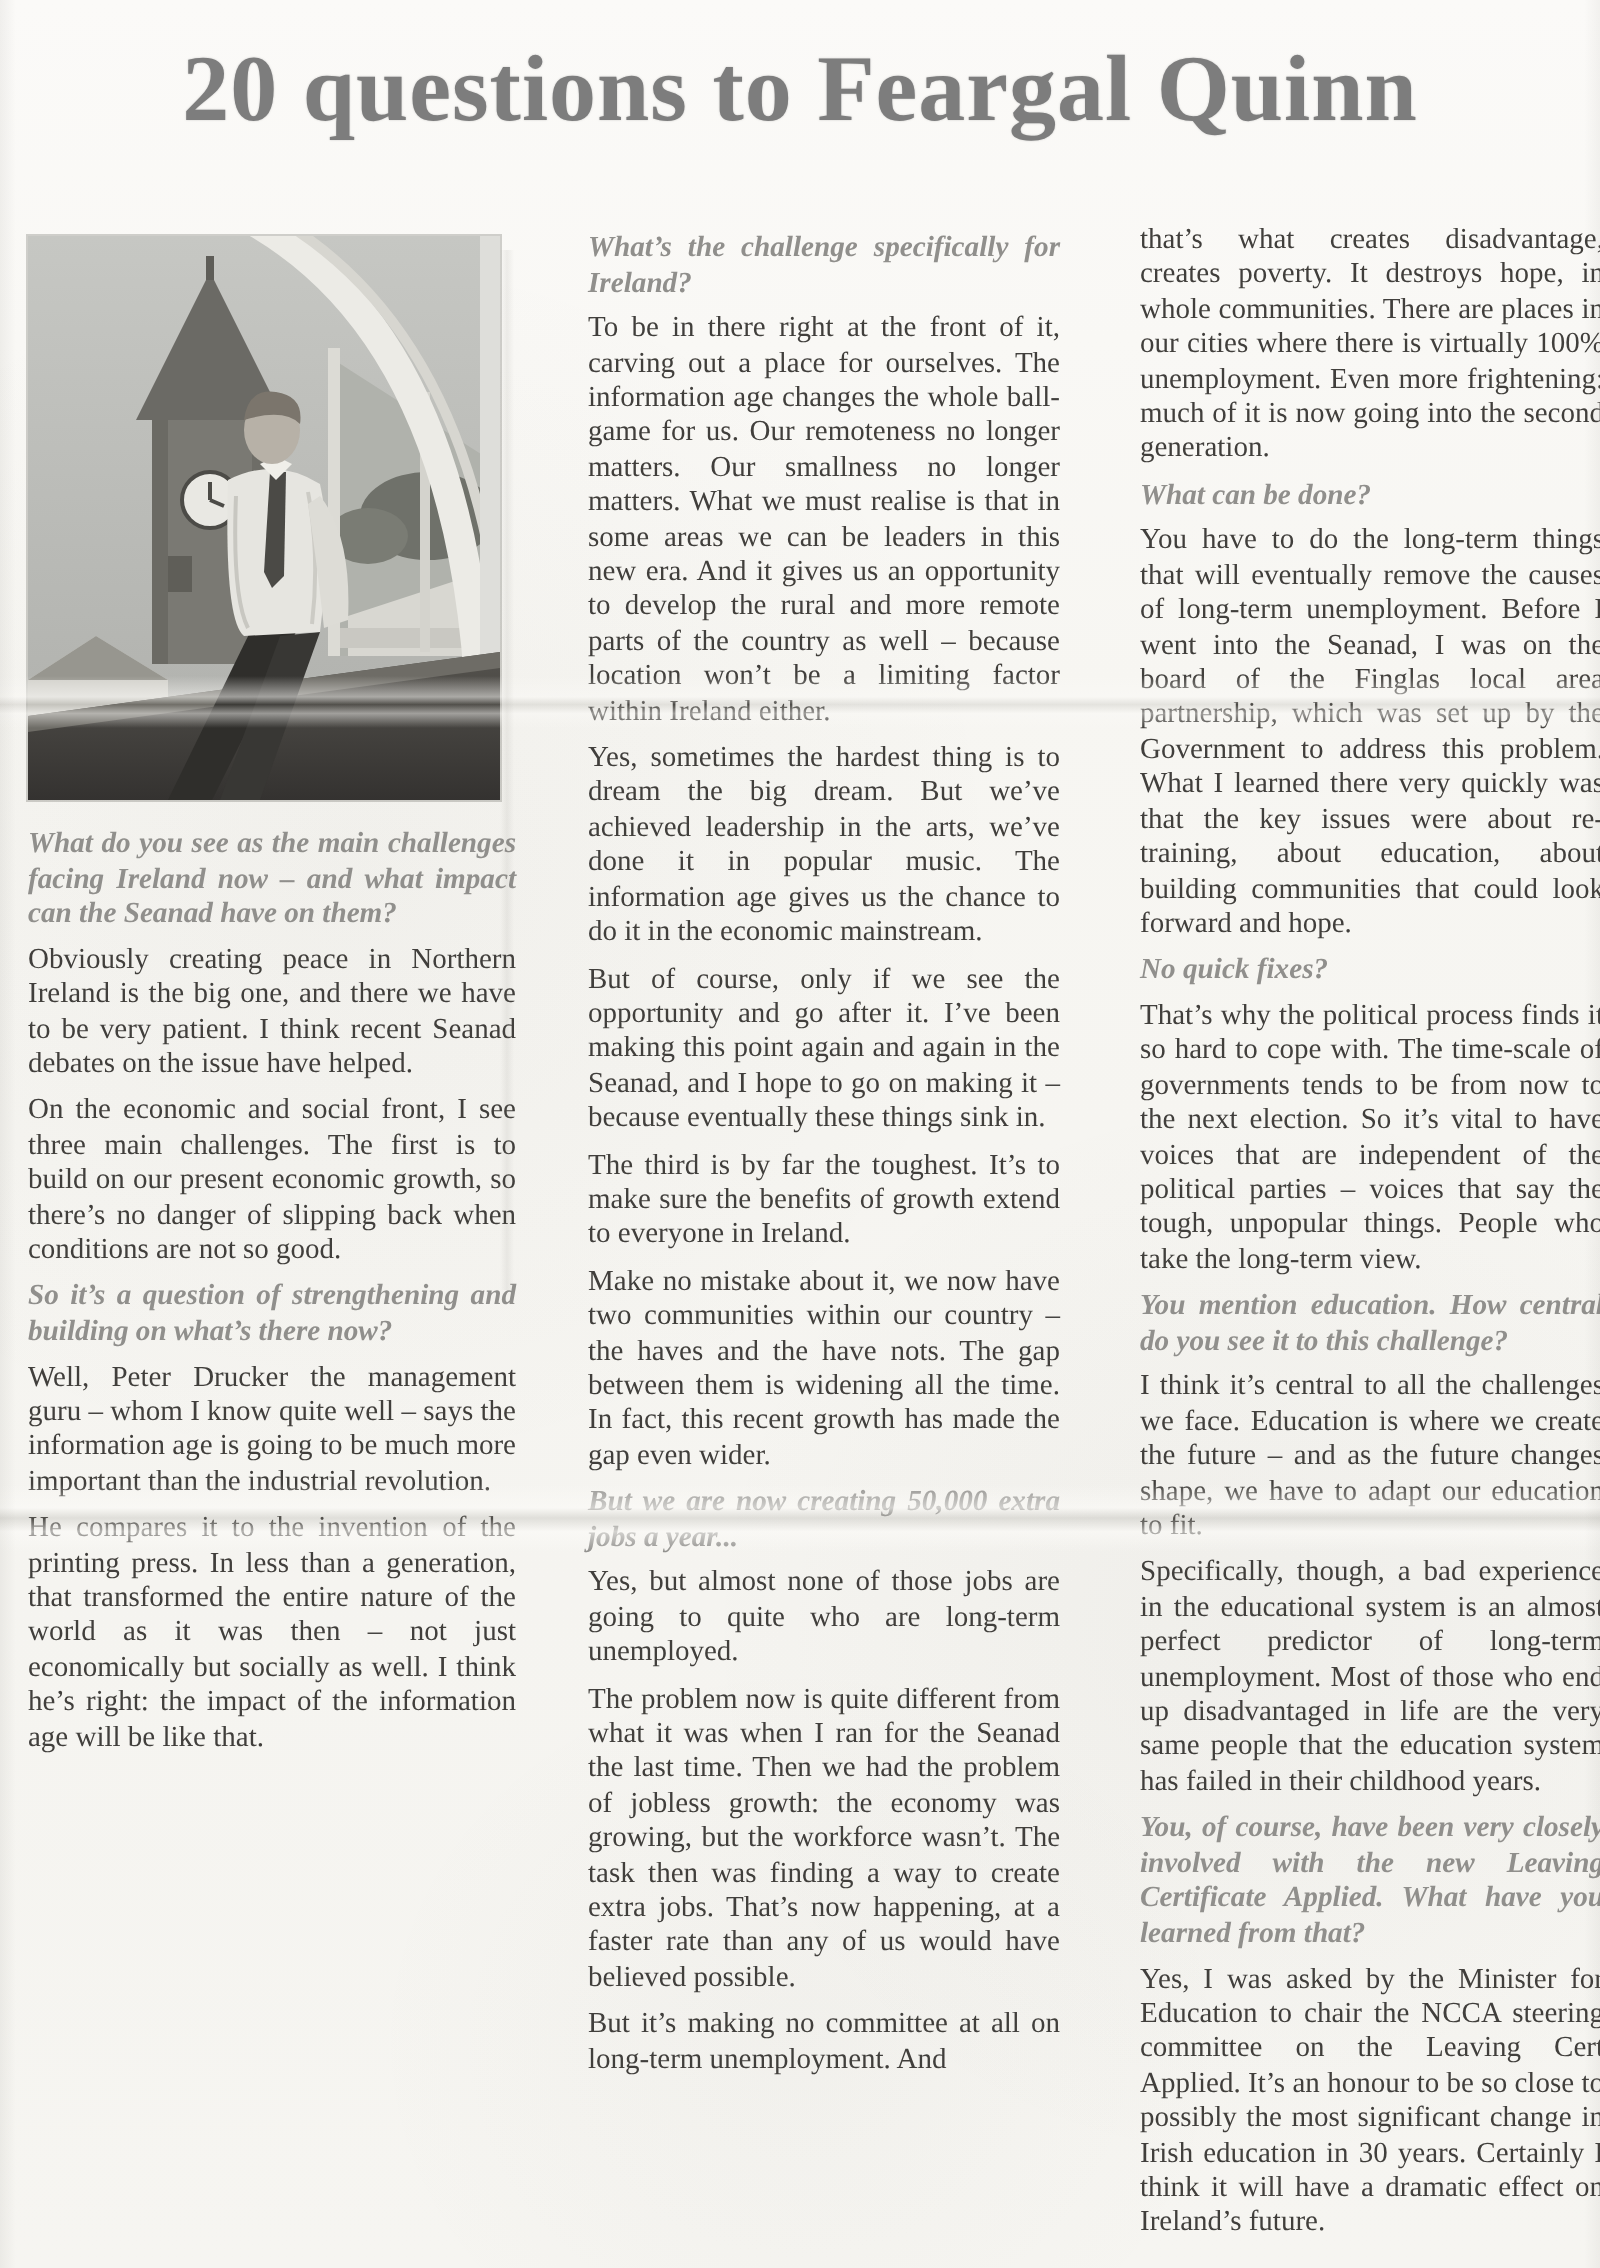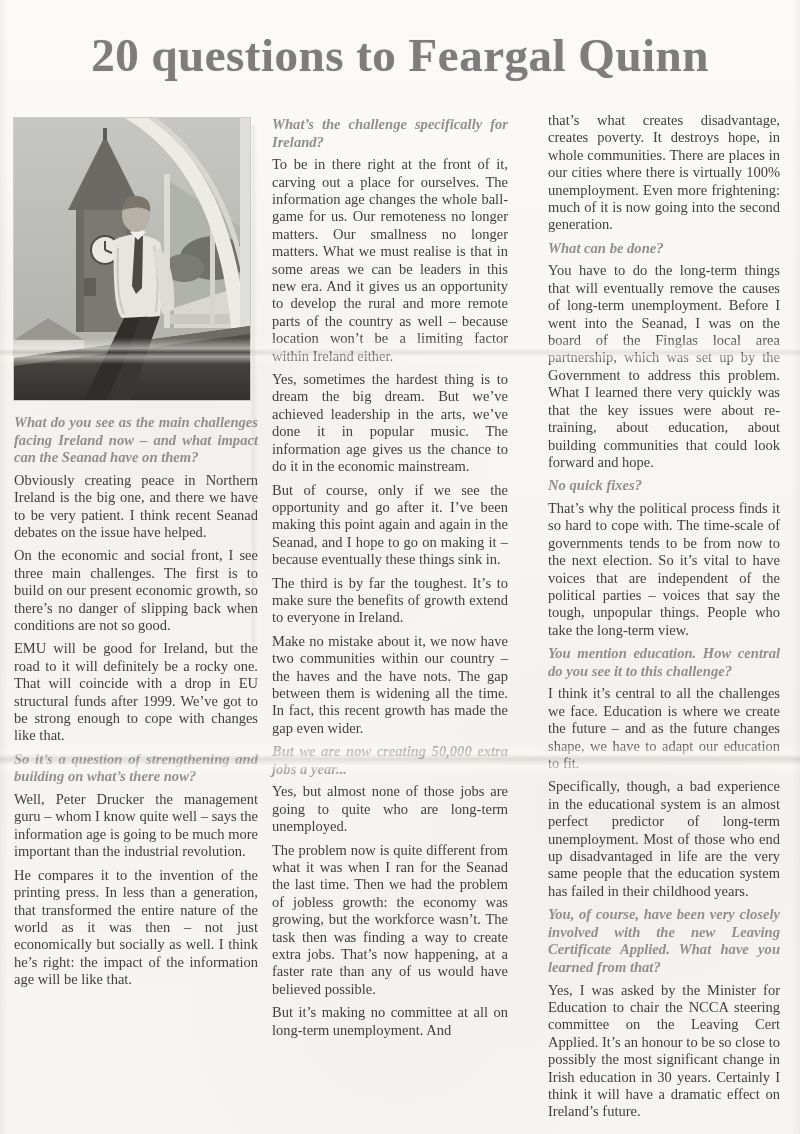--- a/index.html
+++ b/index.html
@@ -9,39 +9,39 @@
     margin:0 auto;
     overflow:hidden;
     background:
       radial-gradient(ellipse 60% 40% at 22% 38%, rgba(60,58,50,0.03), transparent 70%),
       radial-gradient(ellipse 50% 35% at 78% 72%, rgba(60,58,50,0.03), transparent 70%),
       radial-gradient(ellipse 40% 25% at 50% 90%, rgba(60,58,50,0.025), transparent 70%),
       linear-gradient(180deg,#fbfaf8 0%, #f7f6f2 30%, #f5f4f0 70%, #f6f5f1 100%);
     font-family:"Liberation Serif","DejaVu Serif",serif;
   }
   .title{
-    margin:12px;
+    margin:2px;
     padding-top:16px;
     text-align:center;
     font-size:47px;
     font-weight:bold;
     letter-spacing:0.5px;
     color:#7d7d7d;
     text-shadow:0 0 1px rgba(125,125,125,0.4);
   }
   .columns{
     position:absolute;
     top:112px;left:14px;
     width:772px;
     display:flex;
     align-items:flex-start;
   }
   .col{flex:0 0 auto;}
   .col1{width:244px;}
-  .col2{width:236px;margin-left:14px;}
+  .col2{width:236px;margin-left:36px;}
   .col3{width:232px;margin-left:40px;}
   .photo{
     width:236px;height:282px;
     margin:6px 0 14px 0;
     display:block;
     box-shadow:0 0 0 1px rgba(80,78,72,0.25);
     background:#b9bab6;
   }
   p.a{
     margin:0 0 6px 0;
@@ -173,21 +173,20 @@
           <polygon points="116,114 124,122 132,114 124,110" fill="#f0efe9"></polygon>
           <path d="M 146,130 Q 162,150 160,192 L 148,196 Q 144,160 140,134 Z" fill="#dddcd6"></path>
           <ellipse cx="122" cy="97" rx="14" ry="17" fill="#b7b1a7"></ellipse>
           <path d="M 108,92 Q 110,76 124,78 Q 138,80 136,94 Q 128,86 108,92 Z" fill="#7b756c"></path>
         </g>
       </svg>
       <div class="blocks">
           <p class="q">What do you see as the main challenges facing Ireland now – and what impact can the Seanad have on them?</p>
           <p class="a">Obviously creating peace in Northern Ireland is the big one, and there we have to be very patient. I think recent Seanad debates on the issue have helped.</p>
           <p class="a">On the economic and social front, I see three main challenges. The first is to build on our present economic growth, so there’s no danger of slipping back when conditions are not so good.</p>
-          <p class="a">EMU will be good for Ireland, but the road to it will definitely be a rocky one. That will coincide with a drop in EU structural funds after 1999. We’ve got to be strong enough to cope with changes like that.</p>
           <p class="q">So it’s a question of strengthening and building on what’s there now?</p>
           <p class="a">Well, Peter Drucker the management guru – whom I know quite well – says the information age is going to be much more important than the industrial revolution.</p>
           <p class="a">He compares it to the invention of the printing press. In less than a generation, that transformed the entire nature of the world as it was then – not just economically but socially as well. I think he’s right: the impact of the information age will be like that.</p>
         </div>
     </section>
 
     <section class="col col2">
       <div class="blocks">
           <p class="q">What’s the challenge specifically for Ireland?</p>
           <p class="a">To be in there right at the front of it, carving out a place for ourselves. The information age changes the whole ball-game for us. Our remoteness no longer matters. Our smallness no longer matters. What we must realise is that in some areas we can be leaders in this new era. And it gives us an opportunity to develop the rural and more remote parts of the country as well – because location won’t be a limiting factor within Ireland either.</p>

